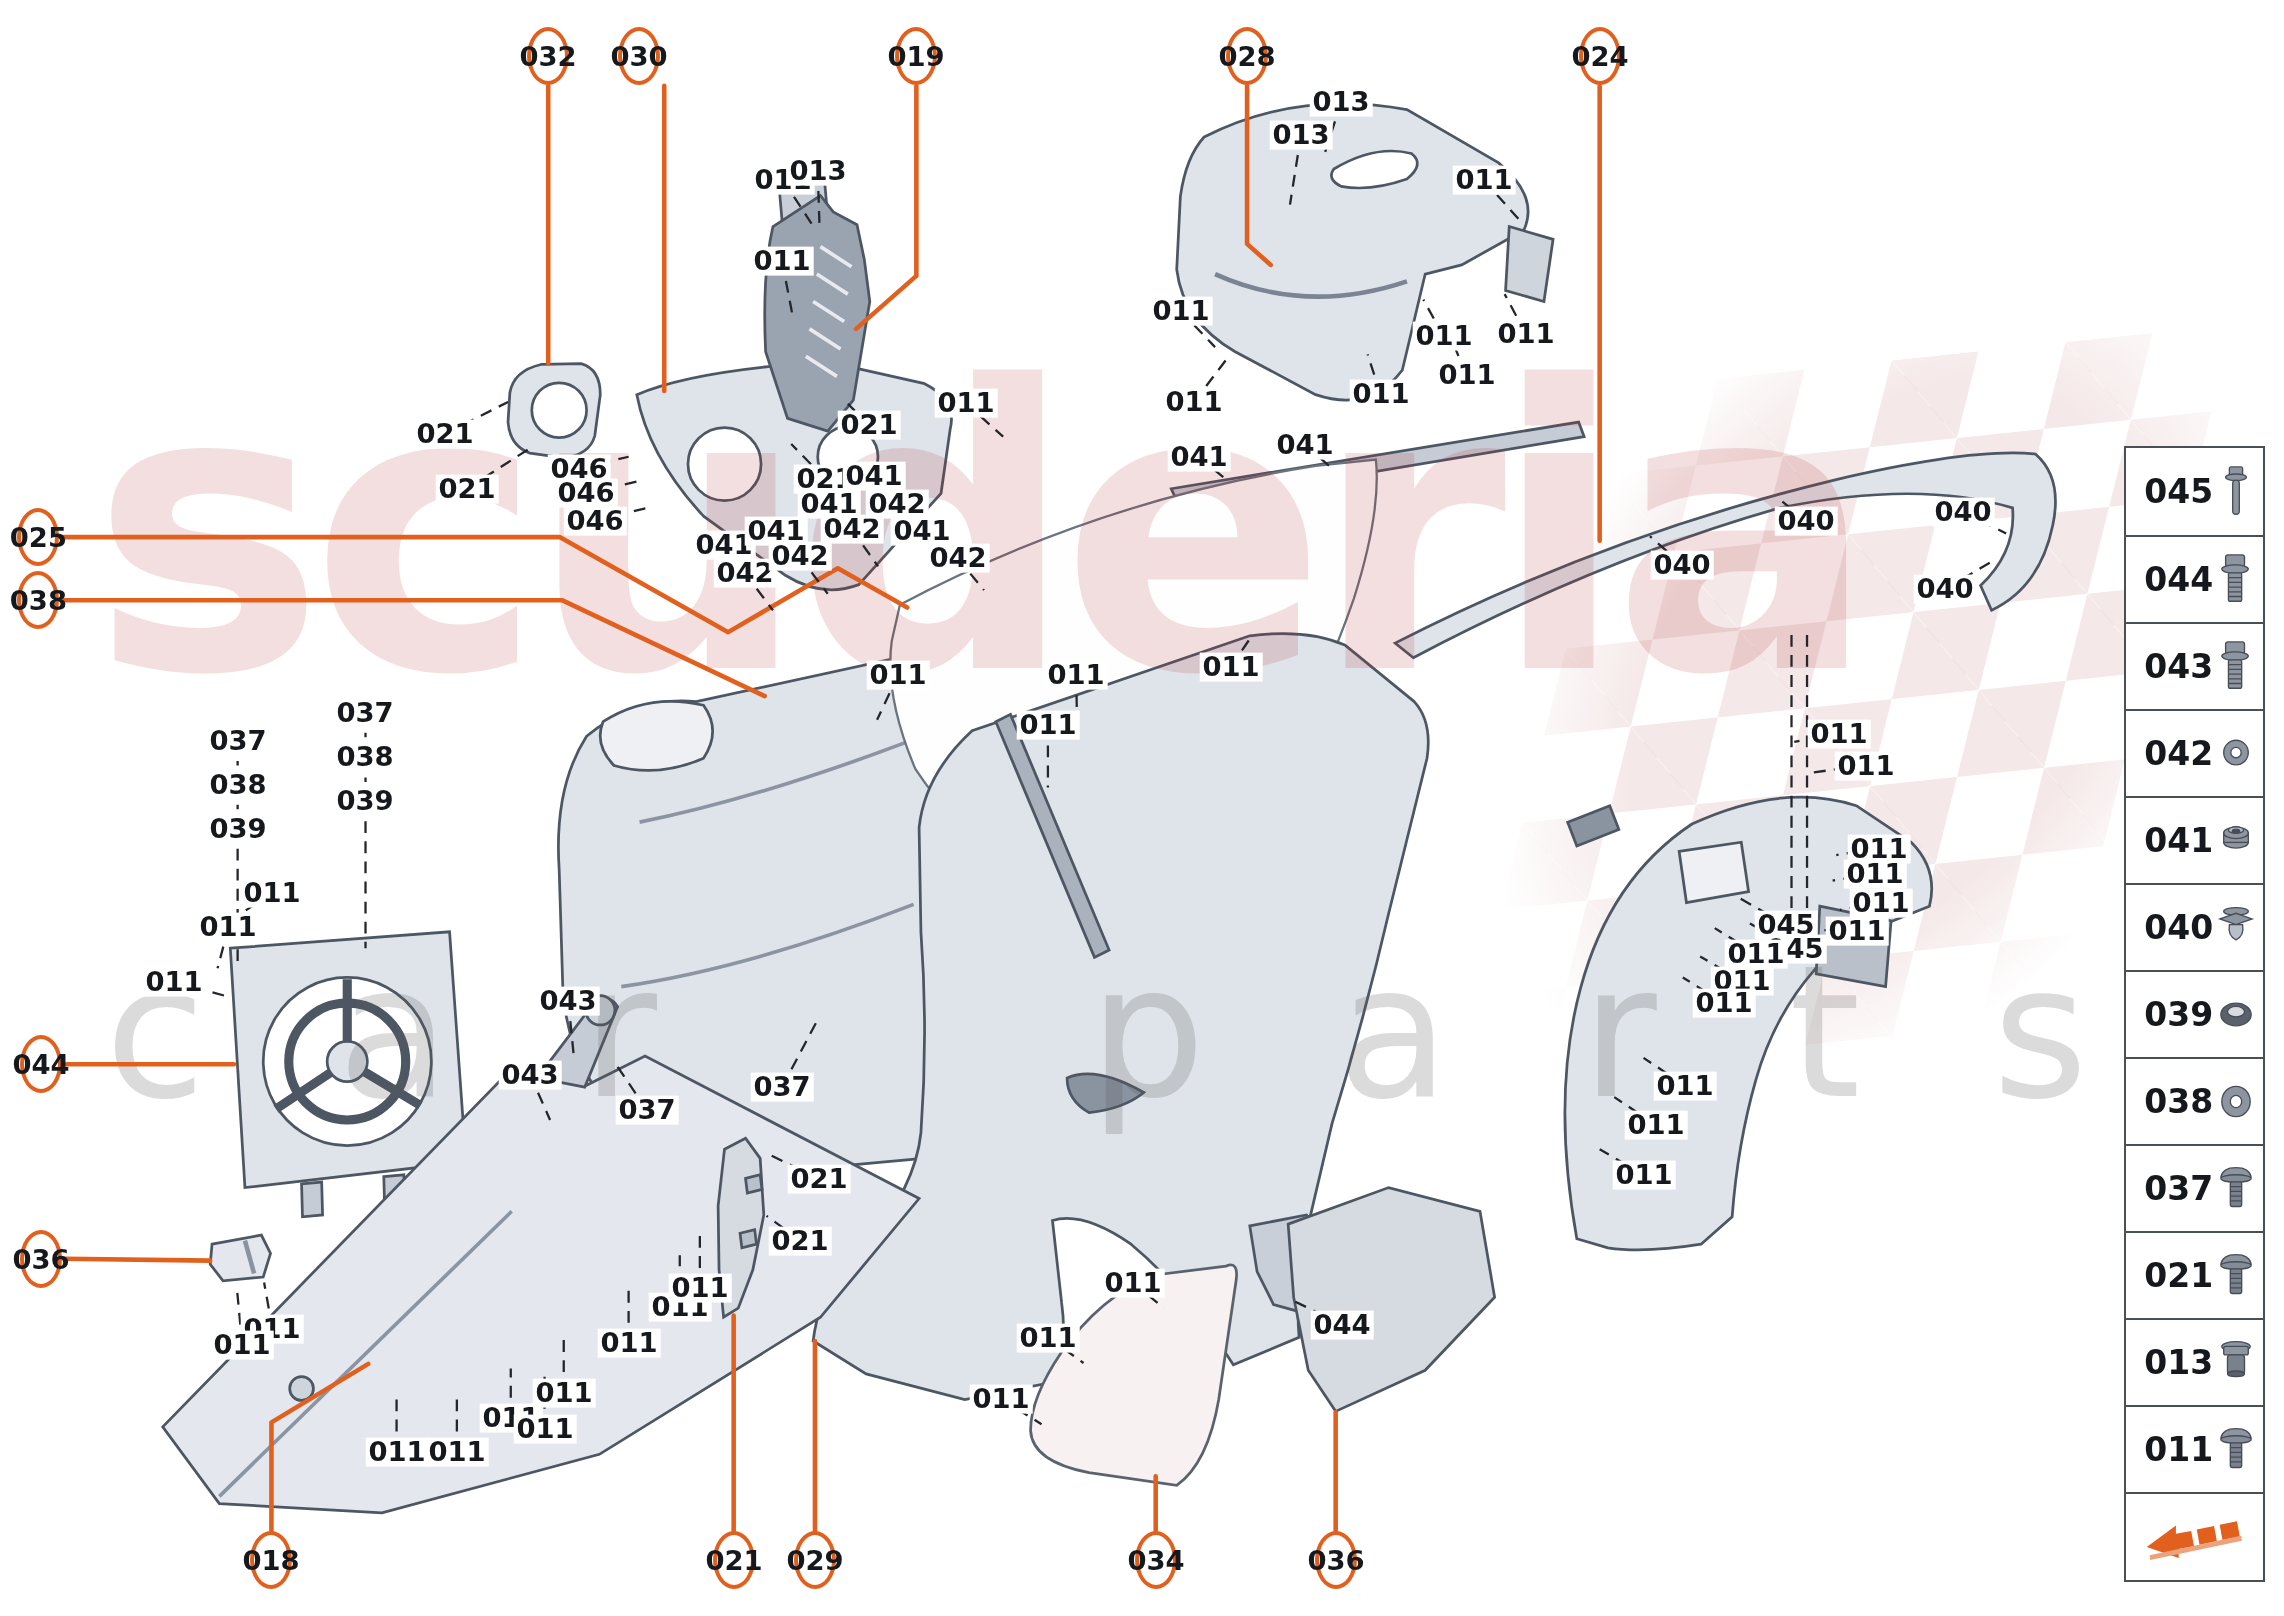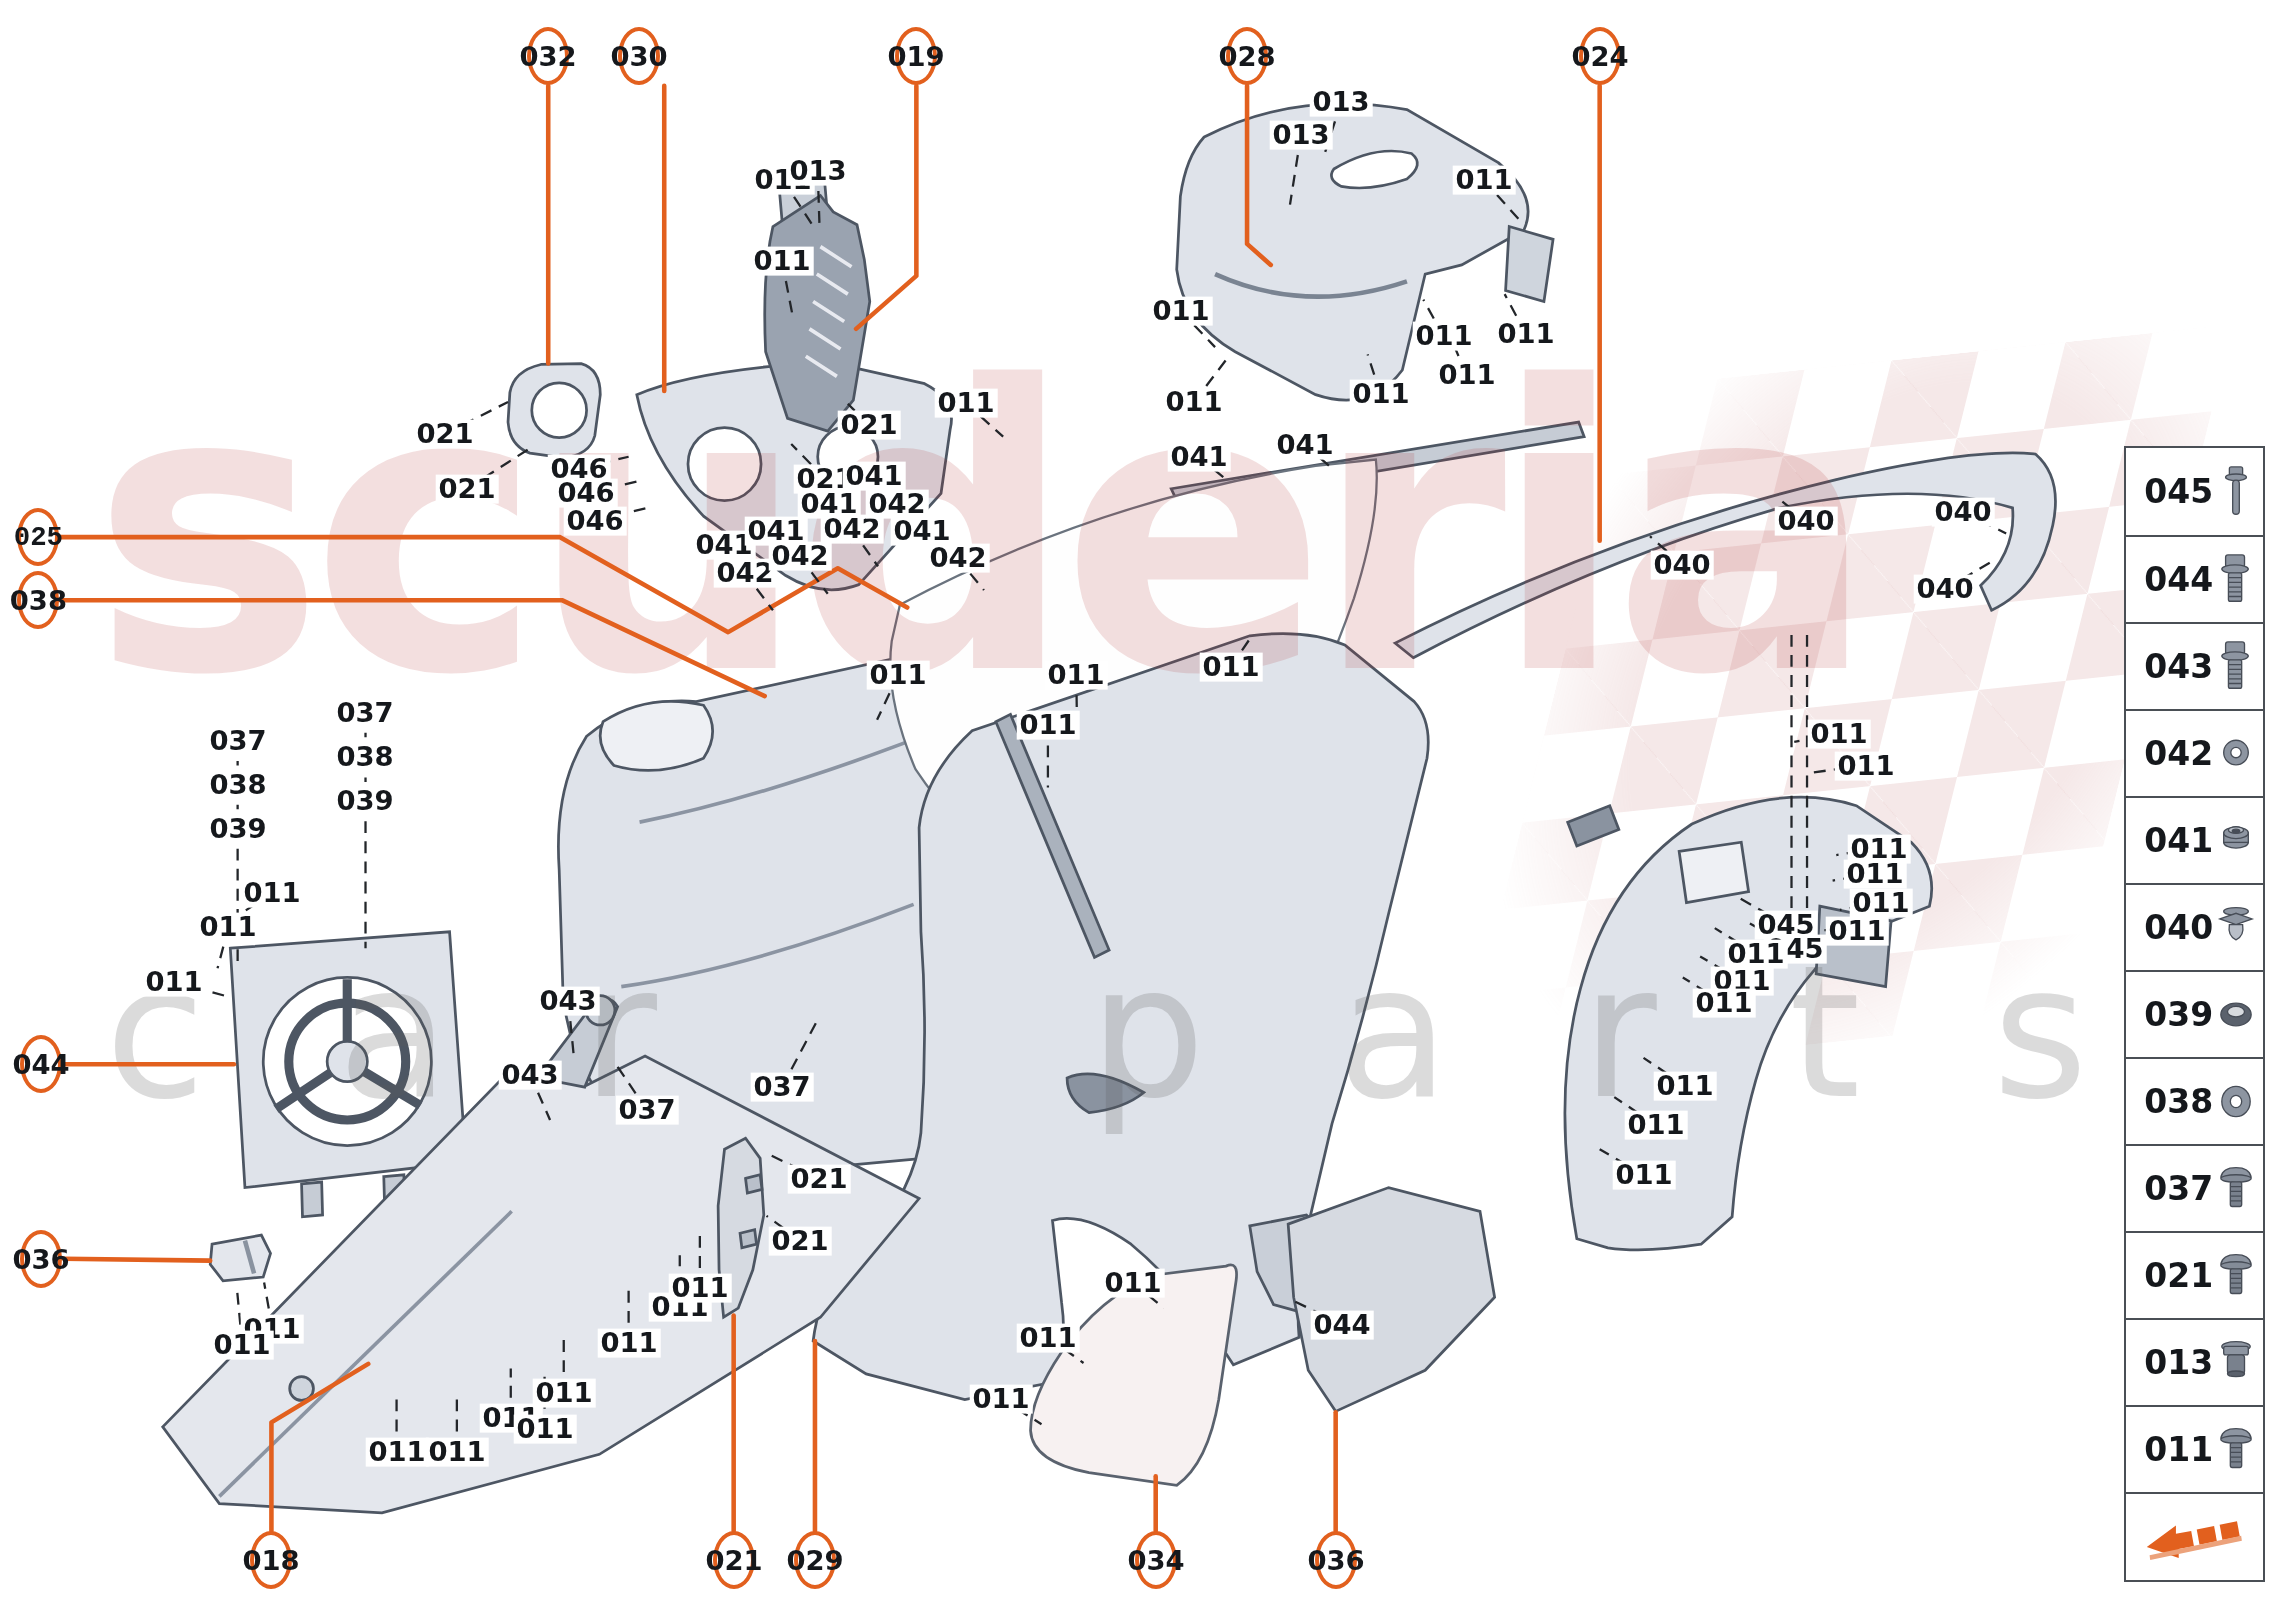--- a/index.html
+++ b/index.html
@@ -273,21 +273,21 @@
       <div class="callout" style="left: 272px; top: 893px;">011</div>
       <div class="callout" style="left: 228px; top: 927px;">011</div>
       <div class="callout" style="left: 174px; top: 982px;">011</div>
     </div>
   <div id="circles">
       <div class="ref-circle" style="left: 527px; top: 27.4px;">032</div>
       <div class="ref-circle" style="left: 618px; top: 27.4px;">030</div>
       <div class="ref-circle" style="left: 895px; top: 27.4px;">019</div>
       <div class="ref-circle" style="left: 1226px; top: 27.4px;">028</div>
       <div class="ref-circle" style="left: 1579px; top: 27.4px;">024</div>
-      <div class="ref-circle" style="left: 17.4px; top: 508px; font-family: Liberation Mono, monospace;">025</div>
+      <div class="ref-circle" style="left: 17.4px; top: 508px;">025</div>
       <div class="ref-circle" style="left: 17.4px; top: 571px;">038</div>
       <div class="ref-circle" style="left: 20px; top: 1035px;">044</div>
       <div class="ref-circle" style="left: 20px; top: 1230px;">036</div>
       <div class="ref-circle" style="left: 250px; top: 1531px;">018</div>
       <div class="ref-circle" style="left: 713px; top: 1531px;">021</div>
       <div class="ref-circle" style="left: 794px; top: 1531px;">029</div>
       <div class="ref-circle" style="left: 1135px; top: 1531px;">034</div>
       <div class="ref-circle" style="left: 1315px; top: 1531px;">036</div>
     </div>
   <div class="legend" id="legend" style="left: 2124px; top: 446px; width: 141px; height: 1136px;">

